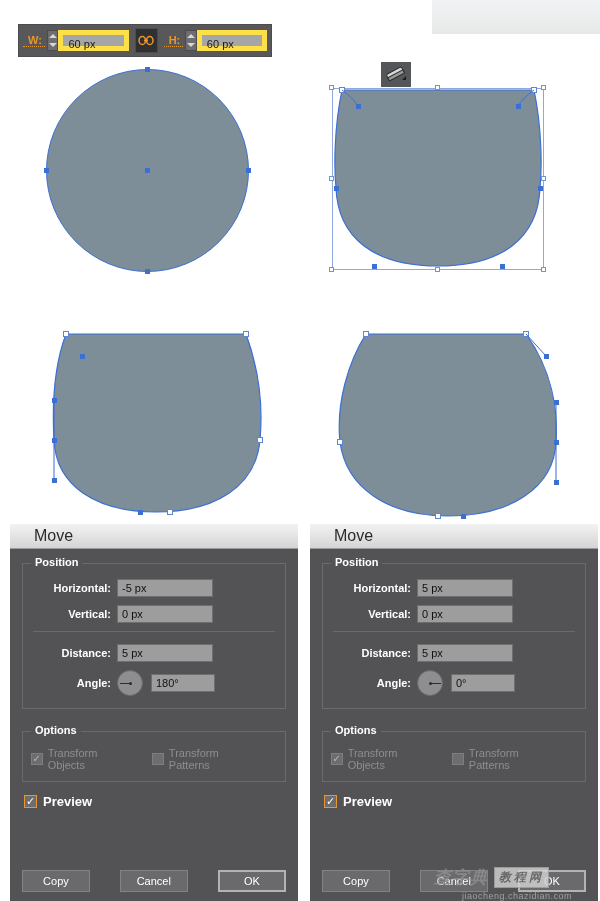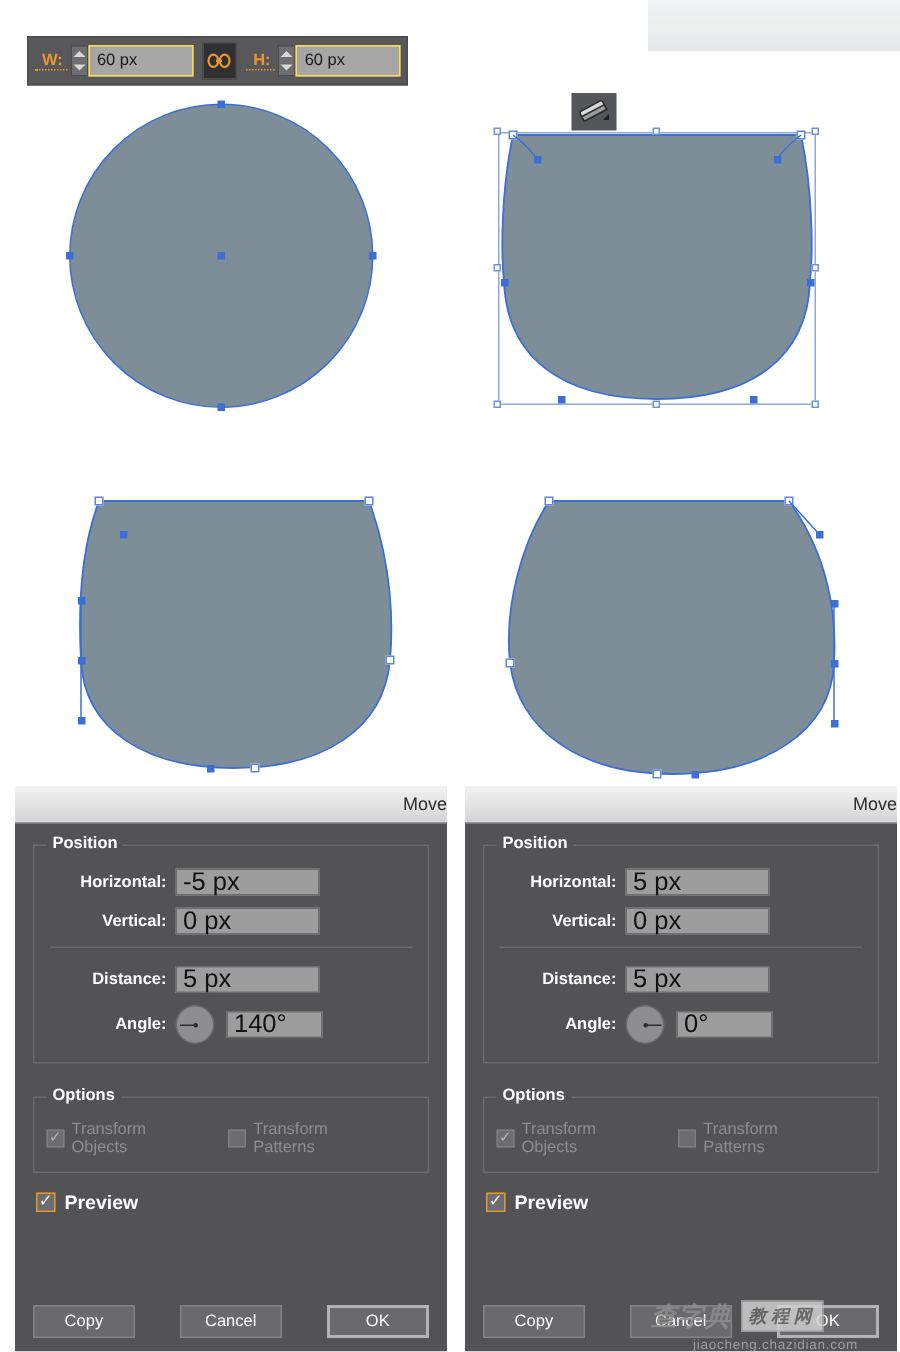--- a/index.html
+++ b/index.html
@@ -64,21 +64,21 @@
   }
   .spin .tri-dn {
     width: 0; height: 0;
     border-left: 4px solid transparent;
     border-right: 4px solid transparent;
     border-top: 4px solid #d8d8d8;
   }
   .num-field {
     height: 21px;
     background: #a6a6a6;
-    border: 1px solid #fde047;
+    border: 5px solid #fde047;
     box-sizing: border-box;
     color: #1a1a1a;
     font-size: 11px;
     line-height: 19px;
     padding-left: 5px;
     width: 78px;
     font-family: "Liberation Sans", sans-serif;
   }
   #link-button {
     width: 26px; height: 25px;
@@ -134,23 +134,23 @@
     height: 377px;
     background: #535355;
     box-sizing: border-box;
   }
   #dialog-left  { left: 10px; }
   #dialog-right { left: 310px; }
   .dlg-titlebar {
     height: 24px;
     background: linear-gradient(to bottom, #f2f2f2 0%, #e4e4e4 50%, #d4d4d4 100%);
     border-bottom: 1px solid #9a9a9a;
-    display: flex; align-items: center; justify-content: flex-end;
+    display: flex; align-items: center; justify-content: flex-start;
     color: #2b2b2b;
-    font-size: 12px;
+    font-size: 16px;
     font-family: "Liberation Sans", sans-serif;
     padding-left: 24px;
   }
   .dlg-body { padding: 14px 12px 10px 12px; position: relative; height: 100%; box-sizing: border-box; }
 
   .group {
     border: 1px solid #6a6a6c;
     position: relative;
     box-sizing: border-box;
     padding: 15px 8px 10px 8px;
@@ -180,21 +180,21 @@
     font-weight: bold;
     font-family: "Liberation Sans", sans-serif;
   }
   .text-input {
     width: 96px;
     height: 18px;
     background: #9d9d9d;
     border: 1px solid #6e6e70;
     box-sizing: border-box;
     color: #111111;
-    font-size: 17px;
+    font-size: 11px;
     line-height: 16px;
     padding-left: 4px;
     font-family: "Liberation Sans", sans-serif;
   }
   .divider {
     height: 1px;
     background: #6a6a6c;
     margin: 8px 2px 12px 2px;
   }
   .angle-dial {
@@ -474,21 +474,21 @@
         <span class="field-label">Distance:</span>
         <span class="text-input">5 px</span>
       </div>
 
       <div class="field-row" style="margin-bottom:2px;">
         <span class="field-label">Angle:</span>
         <span class="angle-dial">
           <span class="dial-hand deg180"></span>
           <span class="dial-center"></span>
         </span>
-        <span class="text-input" style="width:64px;">140°</span>
+        <span class="text-input" style="width:64px;">180°</span>
       </div>
     </div>
 
     <div class="group" style="margin-top:22px;">
       <span class="group-title">Options</span>
       <div class="opt-row">
         <span class="chk">✓</span>
         <span class="opt-label">Transform Objects</span>
         <span class="chk empty">✓</span>
         <span class="opt-label">Transform Patterns</span>

